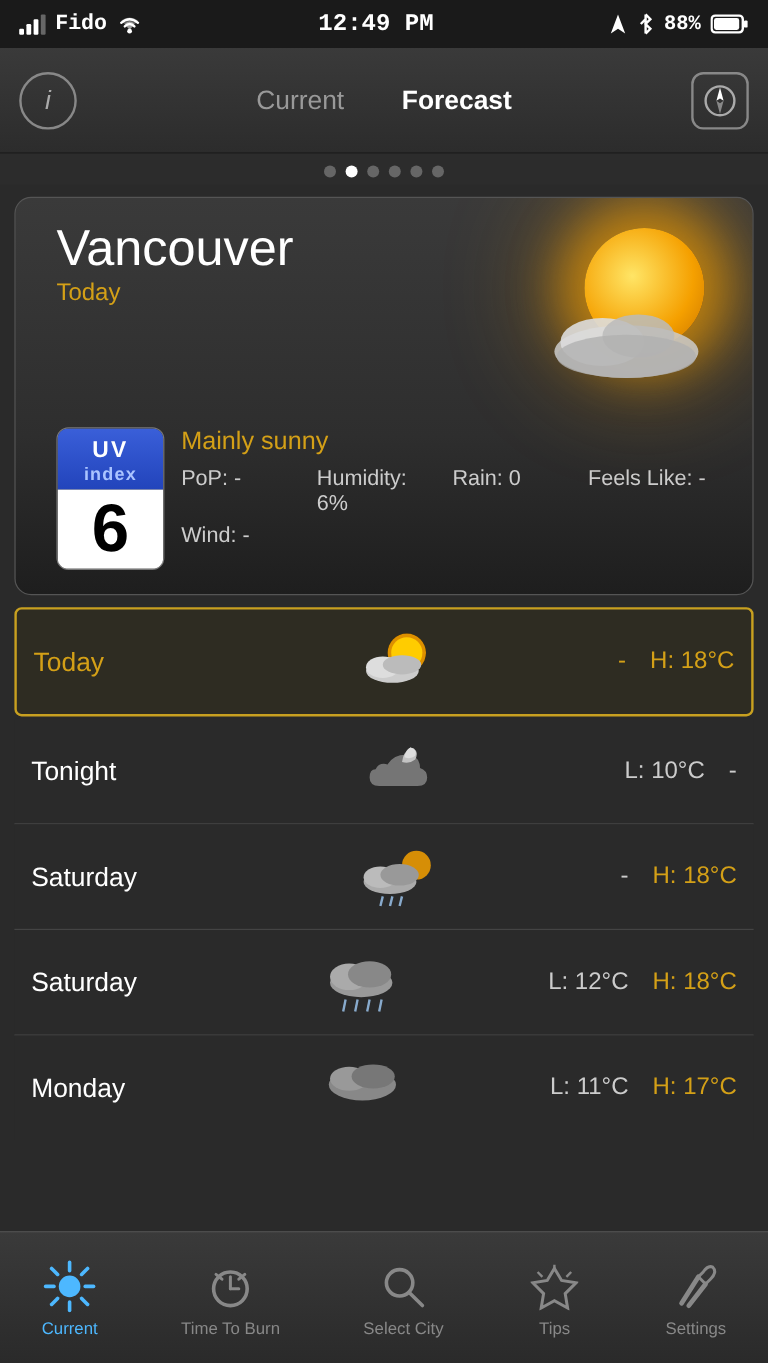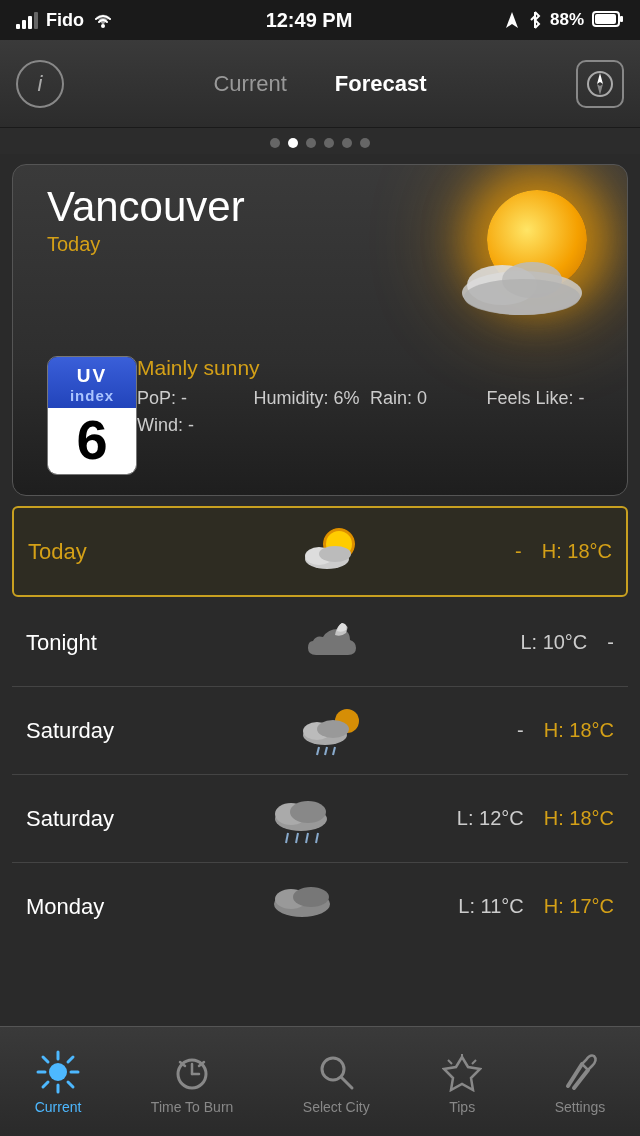--- a/index.html
+++ b/index.html
@@ -15,24 +15,25 @@
     
     .status-bar {
       height: 40px;
       background: #1a1a1a;
       display: flex;
       align-items: center;
       justify-content: space-between;
       padding: 0 16px;
       font-size: 18px;
       font-weight: 600;
+      font-family: Liberation Mono, monospace;
     }
     .status-left { display: flex; align-items: center; gap: 8px; }
     .status-center { font-size: 20px; font-weight: 600; }
-    .status-right { display: flex; gap: 8px; font-size: 17px; }
+    .status-right { display: flex; align-items: center; gap: 8px; font-size: 17px; }
 
     
     .nav-bar {
       height: 88px;
       background: linear-gradient(180deg, #3a3a3a 0%, #2c2c2c 100%);
       display: flex;
       align-items: center;
       justify-content: space-between;
       padding: 0 16px;
       border-bottom: 1px solid #1a1a1a;
@@ -113,20 +114,21 @@
       height: 100px;
       border-radius: 50%;
       background: radial-gradient(circle at 40% 40%, #ffe566, #f5a000 60%, #c67000);
       box-shadow: 0 0 40px 20px rgba(245, 160, 0, 0.6), 0 0 80px 40px rgba(245, 160, 0, 0.3);
     }
 
     
     .conditions-panel {
       margin-top: 100px;
       display: flex;
+      gap: 14px;
       align-items: flex-start;
     }
     .uv-badge {
       min-width: 90px;
       border-radius: 10px;
       overflow: hidden;
       border: 1px solid #777;
     }
     .uv-top {
       background: linear-gradient(180deg, #3a5fd9, #2244bb);

